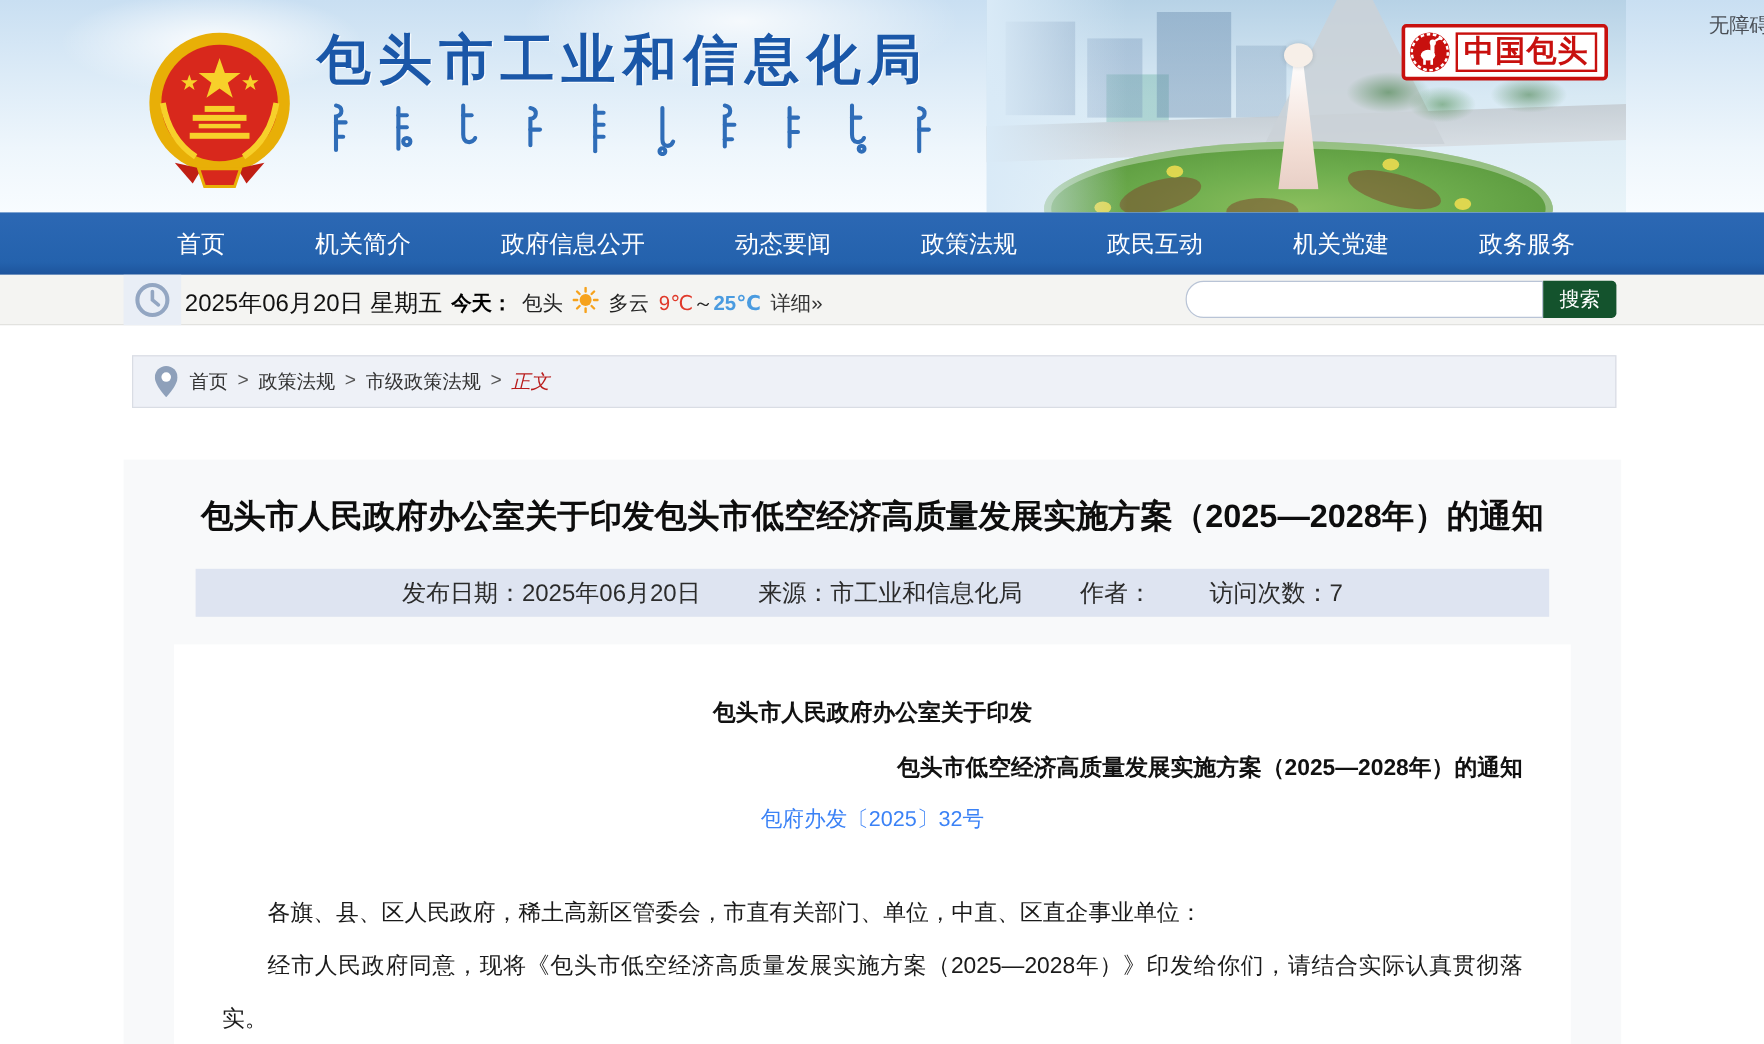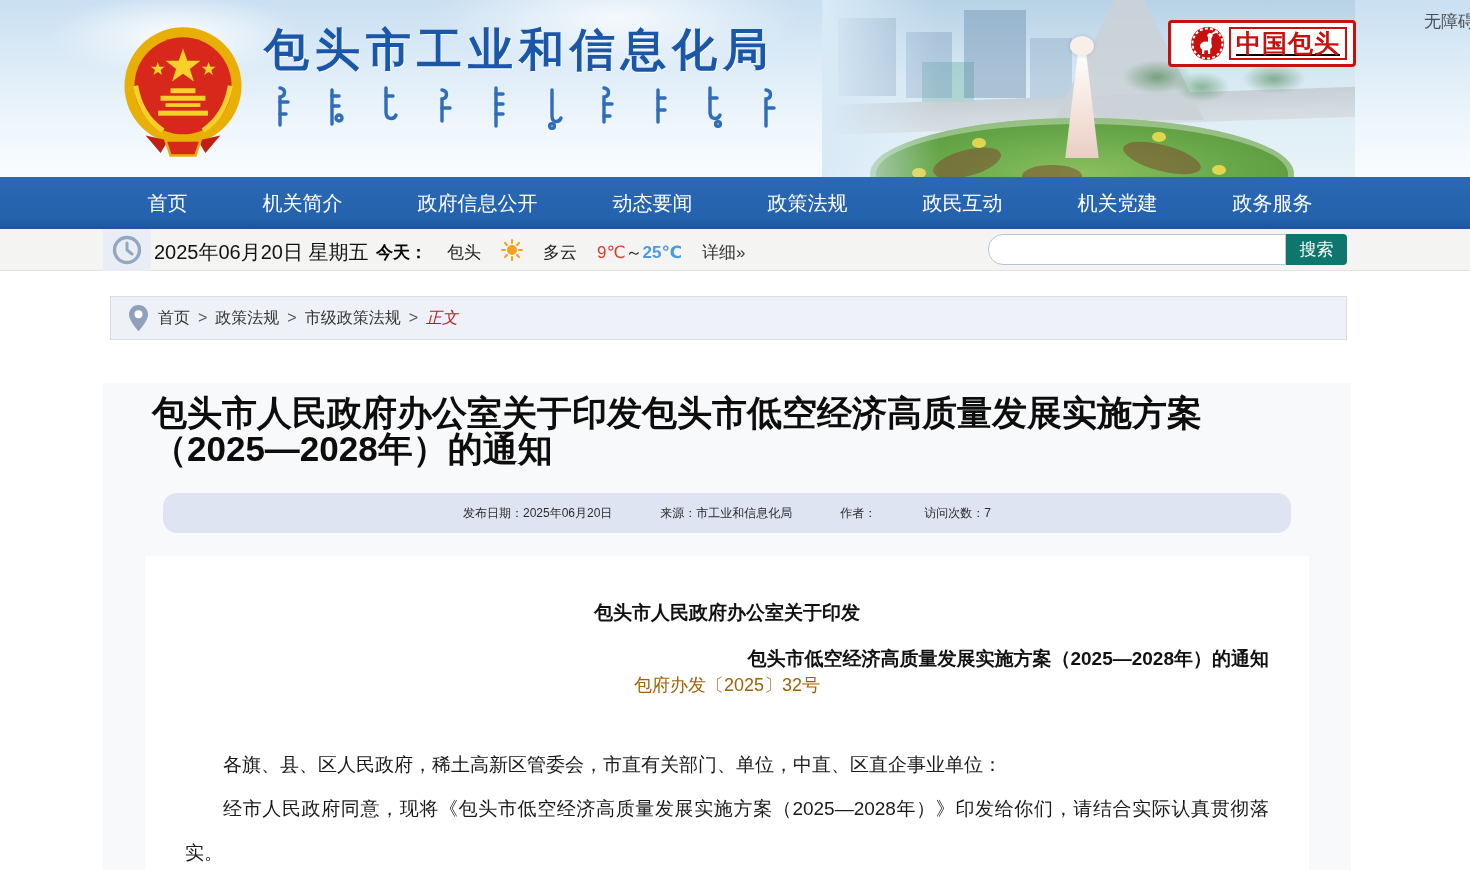--- a/index.html
+++ b/index.html
@@ -76,72 +76,72 @@
       radial-gradient(closest-side,rgba(52,118,52,.55),transparent),
       radial-gradient(closest-side,rgba(58,128,58,.5),transparent),
       radial-gradient(closest-side,rgba(48,112,48,.5),transparent);
     background-repeat:no-repeat;
     background-size:70px 34px,56px 30px,64px 30px;
     background-position:300px 60px,352px 72px,420px 64px; }
   .cityscape .fade { position:absolute; inset:0;
     background:linear-gradient(90deg,#d9eaf7 0%,rgba(217,234,247,0) 22%); }
 
   .cn-badge { position:absolute; left:1168px; top:20px; height:47px; display:flex; align-items:center;
-    background:#fff; border:3px solid #c8100e; border-radius:4px; padding:2px 6px 2px 20px; cursor:pointer;text-decoration:underline; }
+    background:#fff; border:3px solid #c8100e; border-radius:4px; padding:2px 6px 2px 4px; cursor:pointer; }
   .cn-badge .badge-circle { width:33px; height:33px; border-radius:50%; background:#c8100e;
     margin-right:5px; position:relative; flex:none; }
   .cn-badge .badge-text { border:2px solid #c8100e; padding:1px 5px; font-size:25px; font-weight:bold;
     color:#c8100e; letter-spacing:1px; white-space:nowrap; line-height:1.1; }
 
   
   .nav { position:absolute; left:0; top:177px; width:1470px; height:52px;
     background:linear-gradient(180deg,#2c68b4 0%,#2462ad 80%,#1d549c 100%); }
   .nav-inner { position:absolute; left:110px; width:1240px; height:52px;
     display:flex; justify-content:space-around; align-items:center; }
   .nav-item { color:#fff; font-size:20px; cursor:pointer; white-space:nowrap; }
 
   
   .datebar { position:absolute; left:0; top:229px; width:1470px; height:42px;
     background:#f4f4f2; border-bottom:1px solid #e2e2df; }
   .clock-wrap { position:absolute; left:103px; top:0; width:48px; height:42px;
     background:#e9eef6; display:flex; align-items:center; justify-content:center; }
   .date-text { position:absolute; left:154px; top:10px; font-size:20px; color:#111; }
   .weather { position:absolute; left:376px; top:10px; font-size:17px; color:#222;
-    display:flex; align-items:center; gap:20px; white-space:nowrap; }
+    display:flex; align-items:center; gap:8px; white-space:nowrap; }
   .weather .bold { font-weight:bold; color:#000; }
   .temp-low { color:#e0392a; }
   .temp-high { color:#4a9be0;font-weight:bold; }
   .detail-link { color:#333; cursor:pointer; }
   .search-box { position:absolute; left:988px; top:5px; display:flex; }
   .search-input { width:298px; height:31px; border:1px solid #b9c4d6; background:#fff;
     border-radius:15px 0 0 15px; outline:none; padding:0 12px; font-size:15px; }
-  .search-btn { width:61px; height:31px; background:#0f766e; color:#fff; border:none;
+  .search-btn { width:61px; height:31px; background:#14532d; color:#fff; border:none;
     border-radius:0 4px 4px 0; font-size:17px; cursor:pointer; font-family:inherit; }
 
   
   .breadcrumb { position:absolute; left:110px; top:296px; width:1237px; height:44px;
     background:#eef1f7; border:1px solid #d9dde4; display:flex; align-items:center; padding-left:18px; }
   .crumb-pin { margin-right:10px; display:flex; align-items:center; }
   .crumb-text { font-size:16px; color:#333; display:flex; align-items:center; gap:8px; }
   .crumb-link { cursor:pointer; color:#333; }
   .crumb-sep { color:#555; }
   .crumb-current { color:#b91c1c;font-style:italic; }
 
   
   .card { position:absolute; left:103px; top:383px; width:1248px; height:487px;
     background:#f8f9fa; }
-  .article-title { margin:12px auto 0; max-width:1150px; text-align:left;
-    font-size:35px; font-weight:bold; color:#0d0d0d; line-height:36px; }
+  .article-title { margin:29px auto 0; max-width:1150px; text-align:center;
+    font-size:27px; font-weight:bold; color:#0d0d0d; line-height:36px; }
   .meta-bar { margin:26px 60px 0; height:40px; background:#dee4f1;
-    display:flex; align-items:center; justify-content:center; font-size:12px; color:#2b2b2b;border-radius:14px; }
+    display:flex; align-items:center; justify-content:center; font-size:20px; color:#2b2b2b; }
   .meta-item { margin:0 24px; white-space:nowrap; }
   .content-white { margin:23px 42px 0; background:#fff; height:407px; padding:44px 40px 0; }
   .doc-line1 { text-align:center; font-size:19px; font-weight:bold; color:#111; }
   .doc-line2 { text-align:right; font-size:19px; font-weight:bold; color:#111; margin-top:20px; }
-  .doc-number { text-align:center; font-size:18px; color:#a16207; margin-top:1px; }
+  .doc-number { text-align:center; font-size:18px; color:#3b82f6; margin-top:17px; }
   .body-paras { margin-top:46px; }
   .body-paras p { font-size:19px; color:#1a1a1a; line-height:44px; text-indent:2em; text-align:justify; }
 </style>
 </head>
 <body>
 
 <div class="page">
 
   <div class="header">
 

